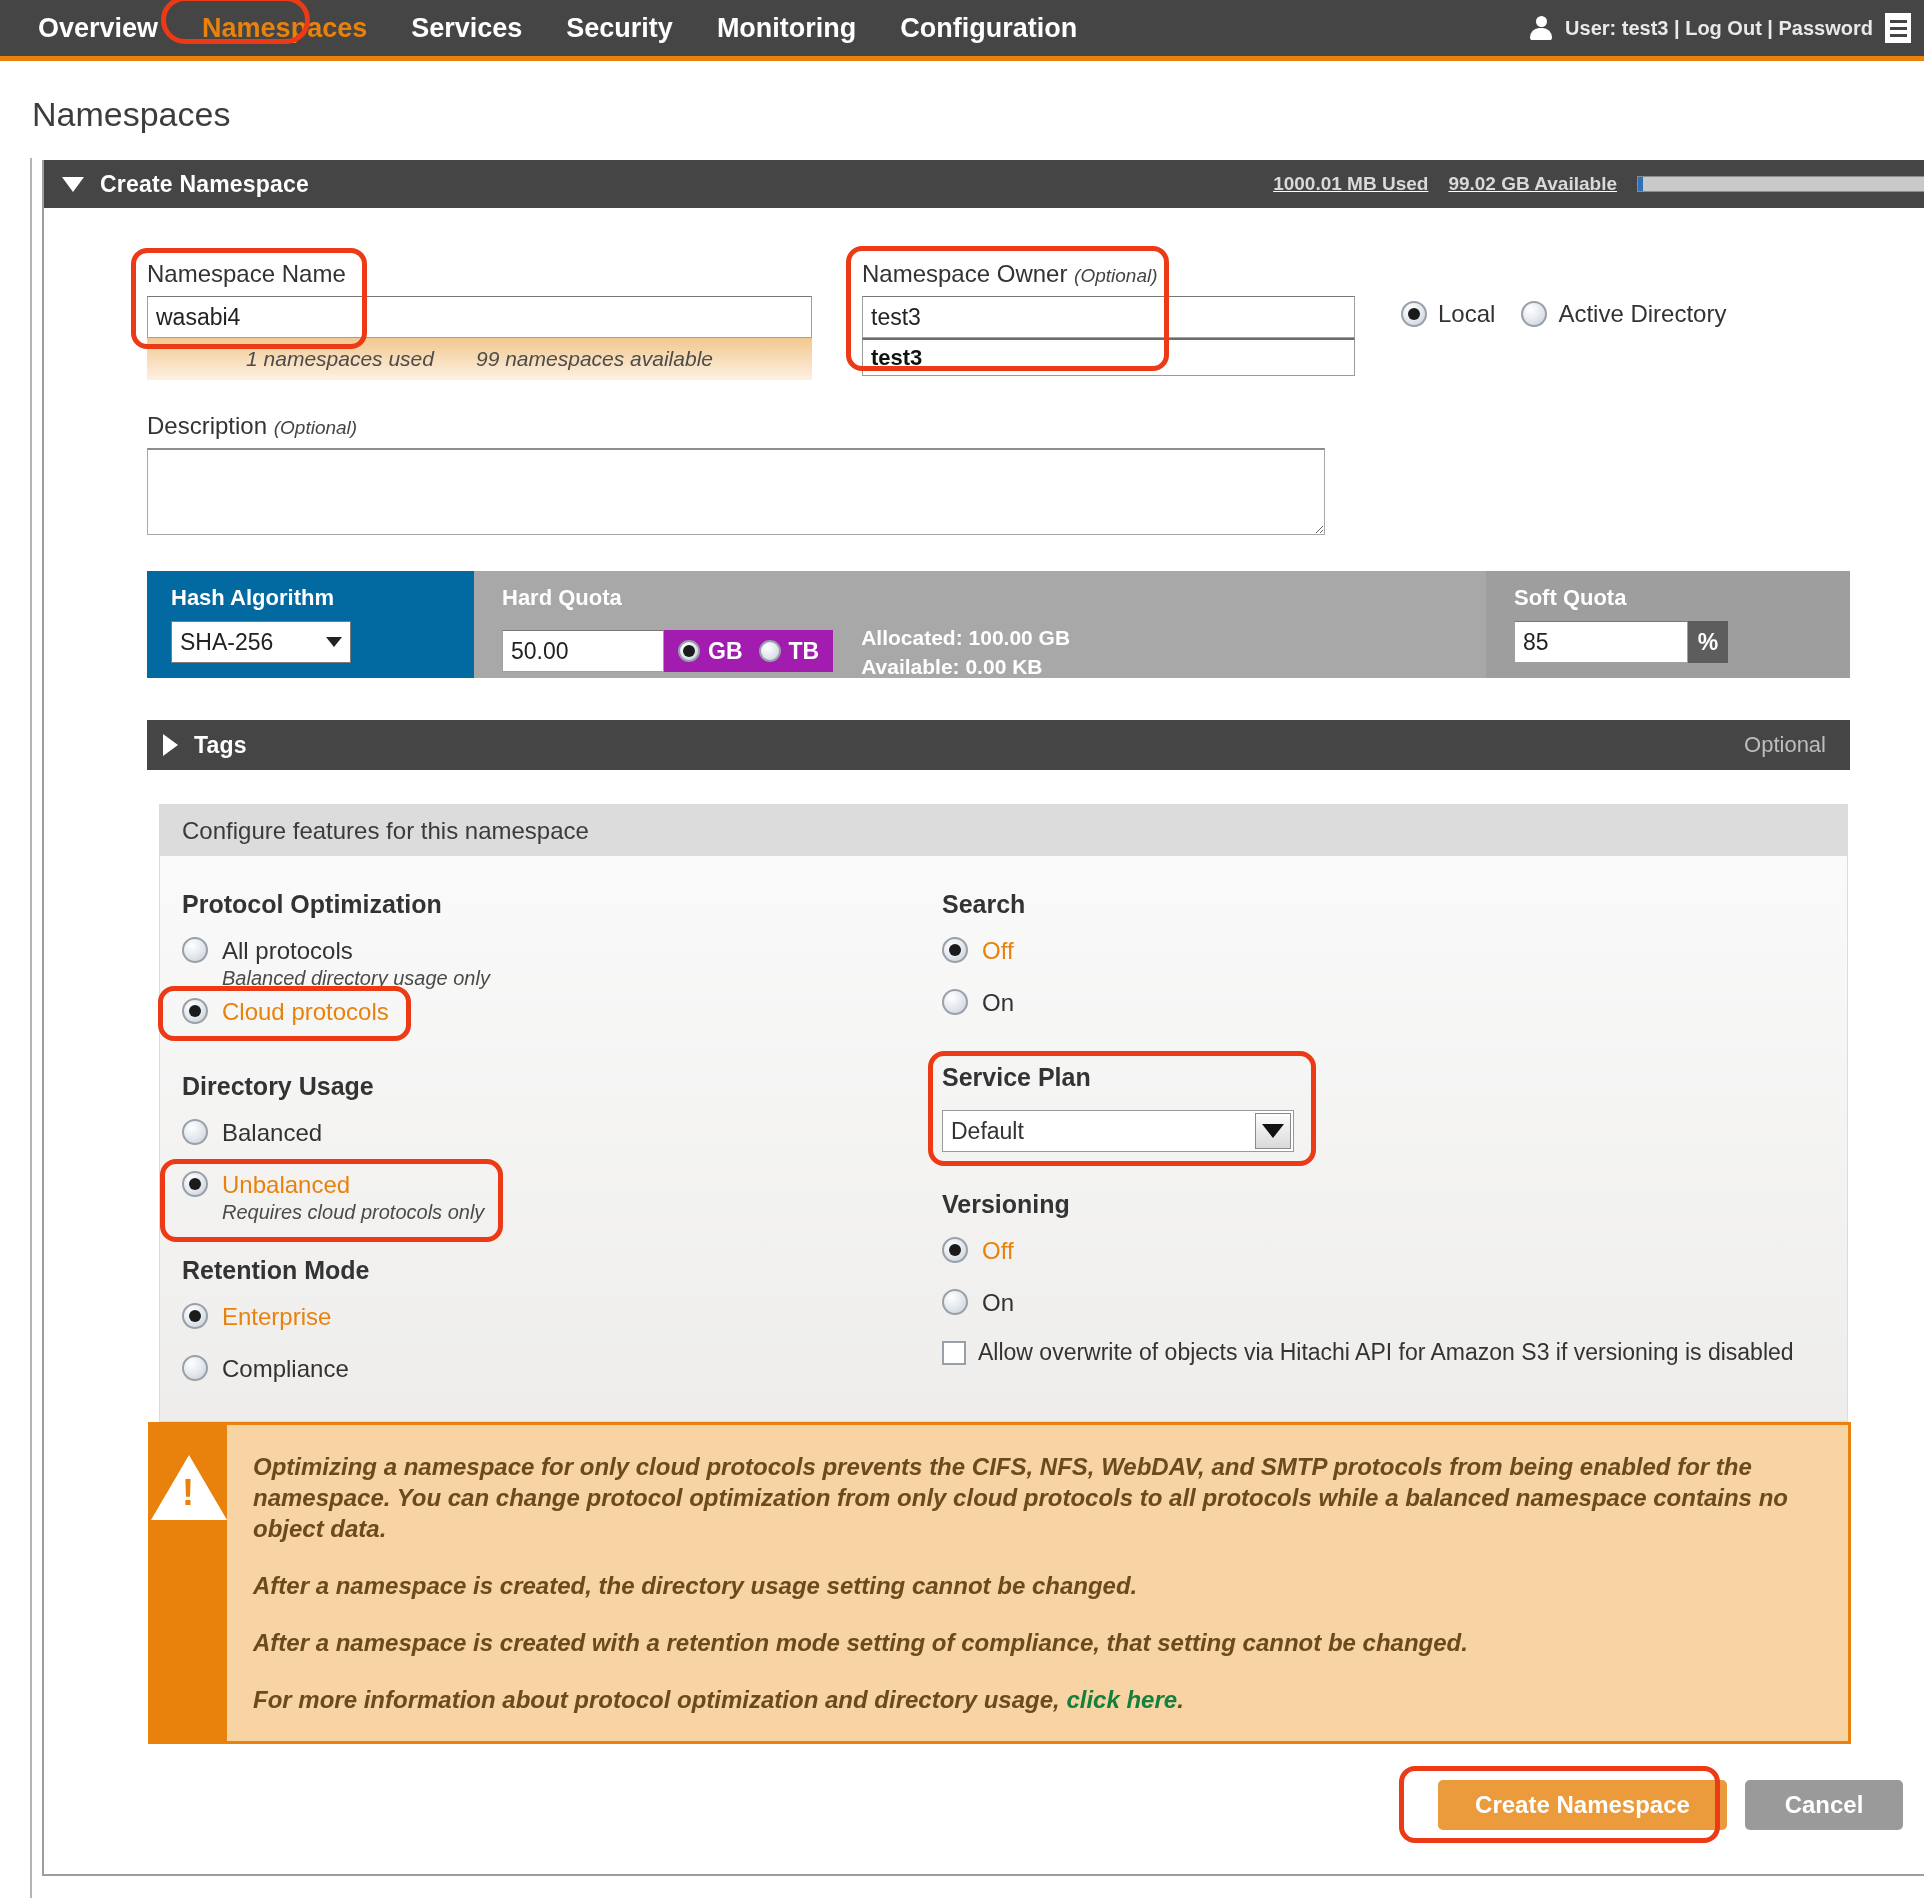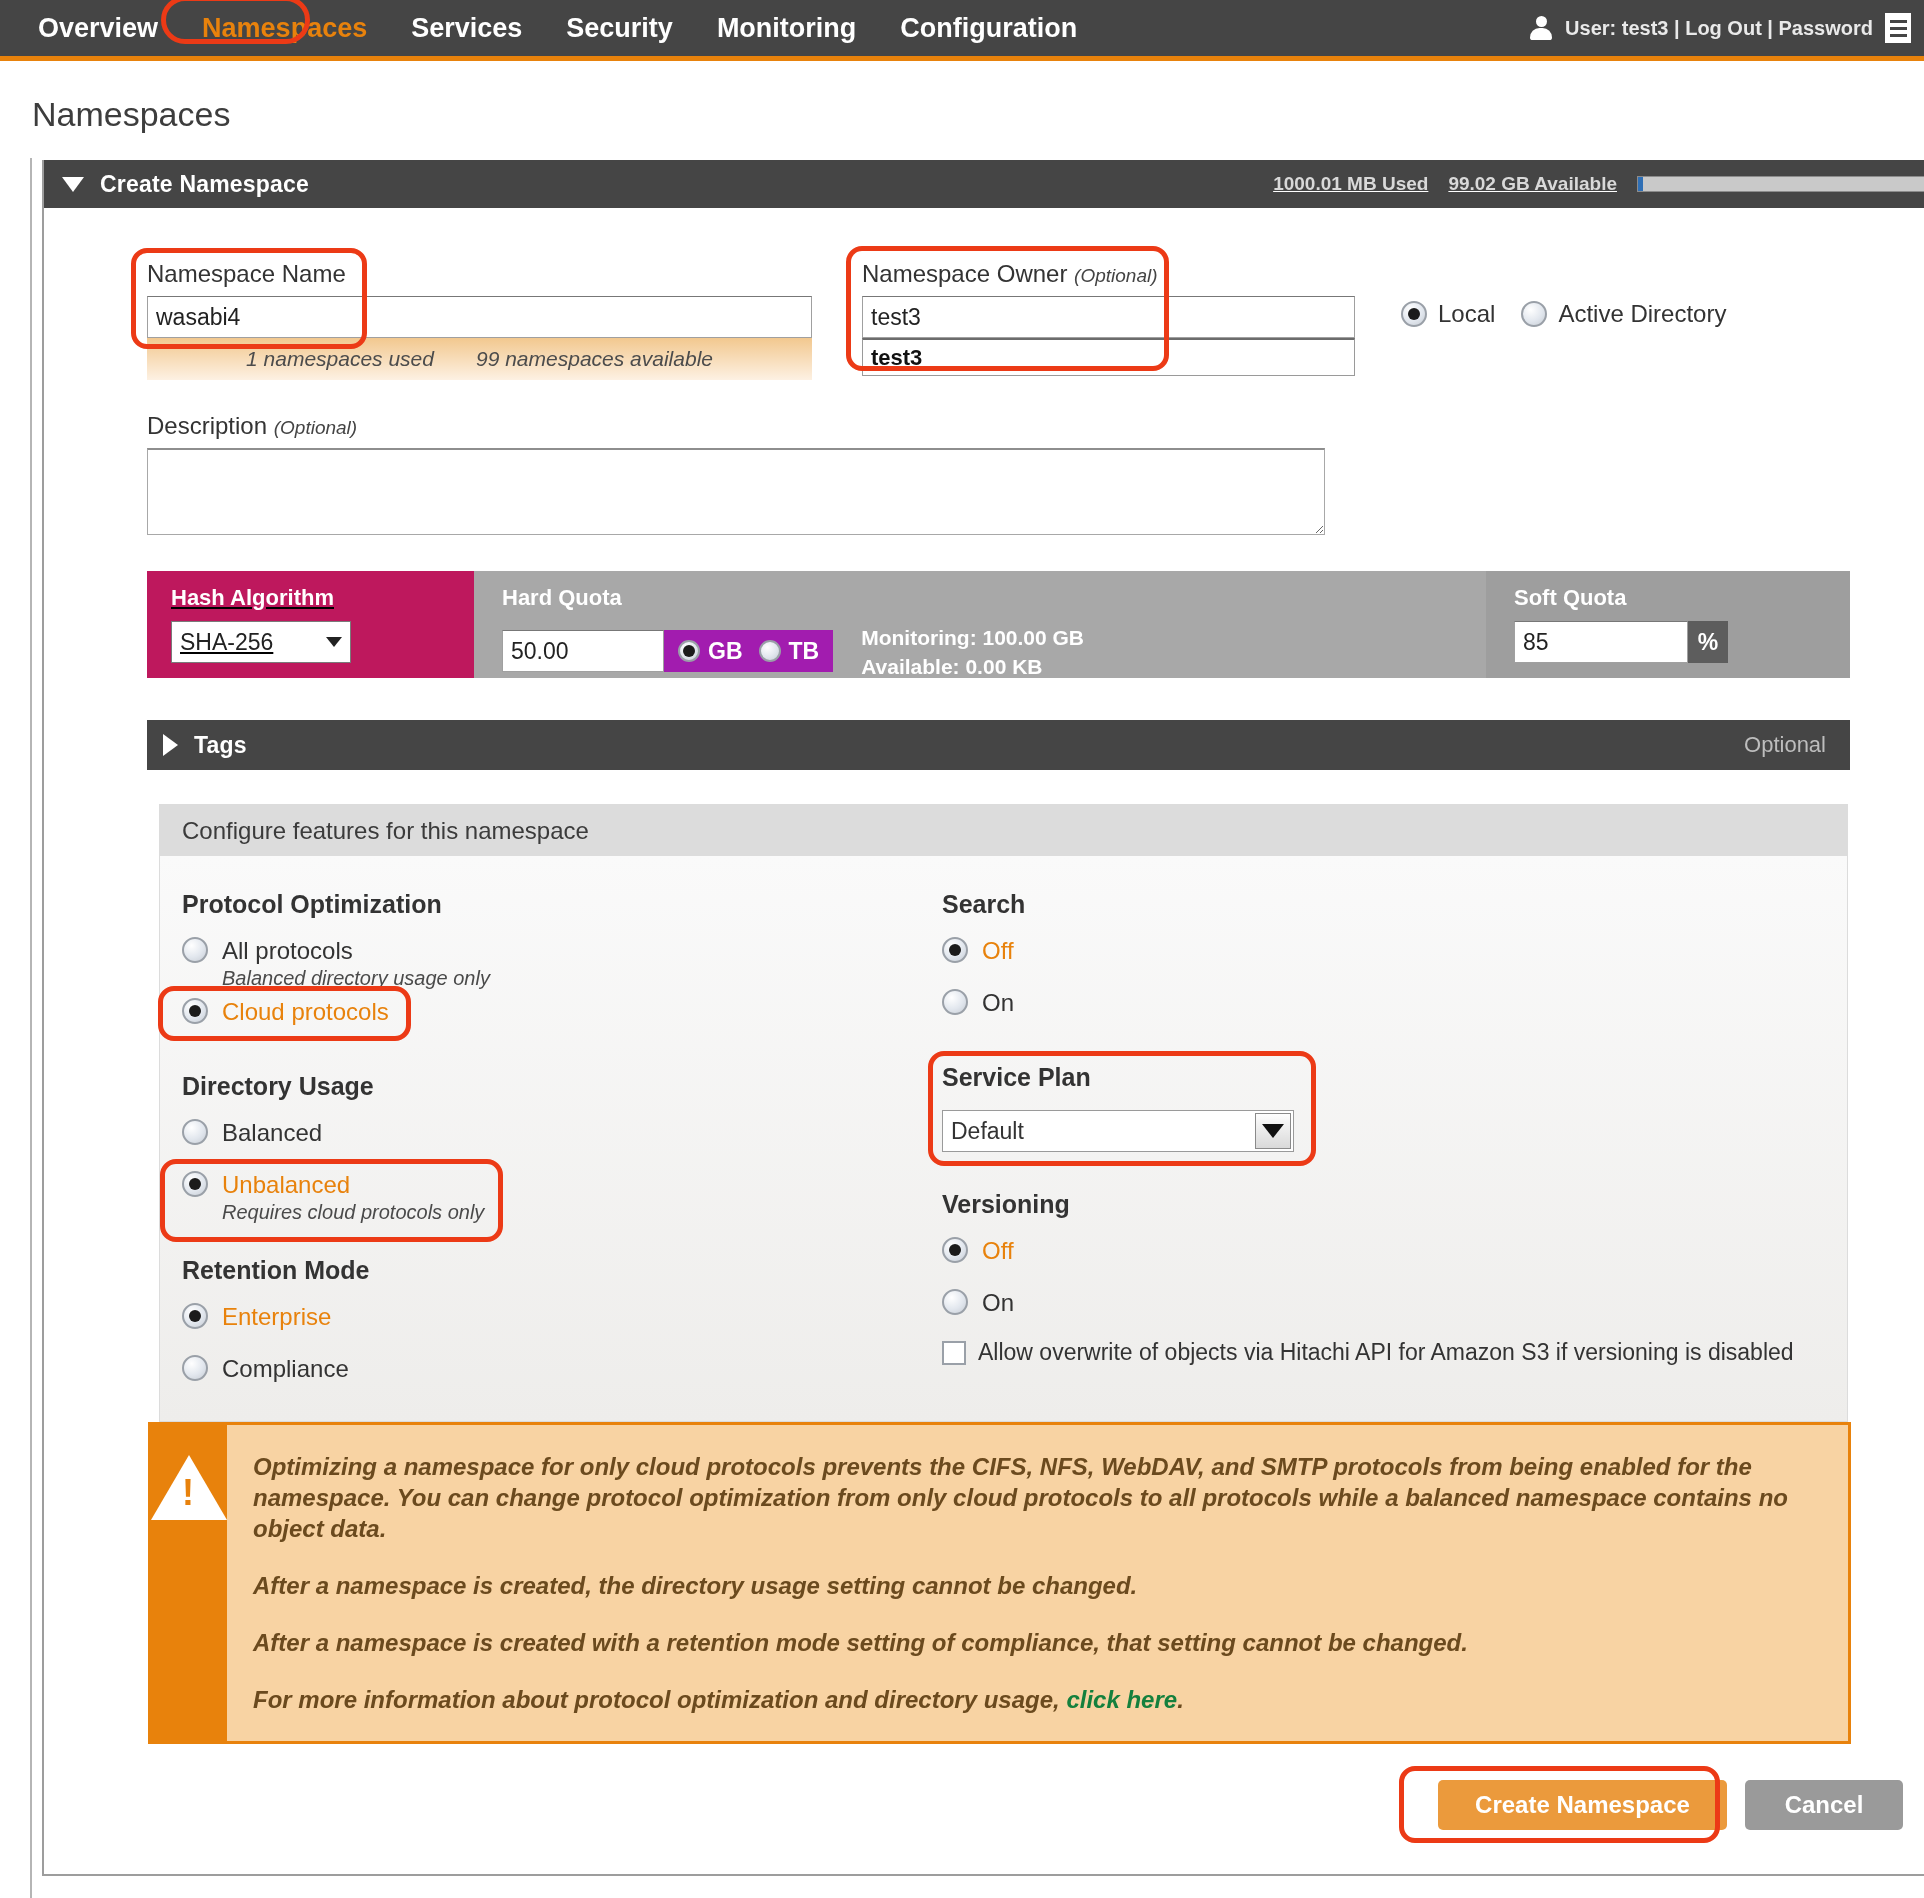--- a/index.html
+++ b/index.html
@@ -161,21 +161,21 @@
   .desc-box {
     width: 1178px; height: 87px;
     border: 1px solid #a8a8a8; border-top: 2px solid #8e8e8e; background: #fff;
   }
 
   
   .quota {
     margin: 32px 0 0 103px; width: 1703px; height: 107px;
     display: flex; background: #a5a5a5;
   }
-  .q-hash { width: 327px; background: #be185d; padding: 14px 0 0 24px; text-decoration: underline; }
+  .q-hash { width: 327px; background: #0369a1; padding: 14px 0 0 24px; }
   .q-hard { flex: 1; background: #a8a8a8; padding: 14px 0 0 28px; display: flex; }
   .q-soft { width: 364px; background: #9e9e9e; padding: 14px 0 0 28px; }
   .q-label { font-size: 22px; font-weight: bold; color: #fff; margin-bottom: 10px; }
   .select {
     width: 180px; height: 42px; background: #fff; border: 1px solid #7a7a7a;
     font-size: 23px; color: #222; padding: 0 8px; line-height: 40px;
     display: flex; align-items: center; justify-content: space-between; cursor: pointer;
   }
   .caret-dn { width:0;height:0;border-left:8px solid transparent;border-right:8px solid transparent;border-top:10px solid #222; }
   .hq-input { width: 162px; height: 42px; }
@@ -388,21 +388,21 @@
               <span class="unit-item">
                 <span class="radio checked" style="width:22px;height:22px;"></span>
                 <span>GB</span>
               </span>
               <span class="unit-item">
                 <span class="radio" style="width:22px;height:22px;"></span>
                 <span>TB</span>
               </span>
             </div>
             <div class="alloc">
-              <div>Monitoring:  100.00 GB</div>
+              <div>Allocated:  100.00 GB</div>
               <div>Available:  0.00 KB</div>
             </div>
           </div>
         </div>
       </div>
       <div class="q-soft">
         <div class="q-label">Soft Quota</div>
         <div style="display:flex;align-items:center;">
           <input class="txtinput sq-input" type="text" value="85" style="">
           <span class="pct">%</span>

